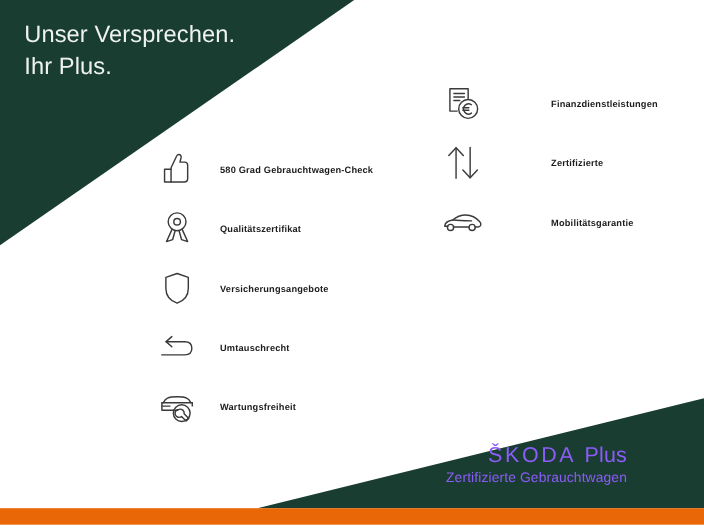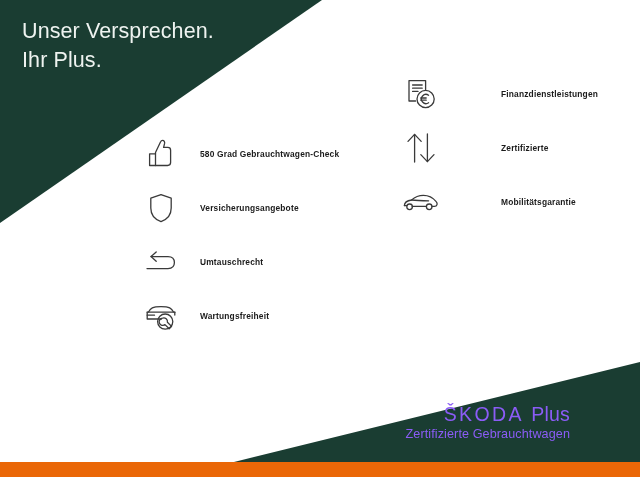--- a/index.html
+++ b/index.html
@@ -114,20 +114,31 @@
           <path d="M14.5 18.5 L14.5 31.5 L26.5 31.5 C28.4 31.5 29.6 30.2 29.6 28.6 L29.6 16.2
                    C29.6 14.6 28.4 13.4 26.8 13.4 L22.6 13.4 L23.6 9.4
                    C23.9 7.8 23.1 6.4 21.6 6.4 C20.6 6.4 20.0 6.9 19.6 7.8
                    L14.5 18.5 Z"></path>
           <path d="M14.5 19.8 L8.6 19.8 L8.6 31.5 L14.5 31.5"></path>
         </svg>
       </span>
       <span class="lbl">580 Grad Gebrauchtwagen-Check</span>
     </div>
 
+    <div class="feature">
+      <span class="ico">
+        <svg width="40" height="40" viewBox="0 0 40 40" fill="none" stroke="#3a3a3a" stroke-width="1.3" stroke-linejoin="round" stroke-linecap="round">
+          <circle cx="20" cy="13.6" r="8.1"></circle>
+          <circle cx="20" cy="13.6" r="3.0"></circle>
+          <path d="M15.4 20.5 L10.4 31.6 L15.9 29.9 L18.2 21.8"></path>
+          <path d="M24.6 20.5 L29.6 31.6 L24.1 29.9 L21.8 21.8"></path>
+        </svg>
+      </span>
+      <span class="lbl">Qualitätszertifikat</span>
+    </div>
 
     <div class="feature">
       <span class="ico">
         <svg width="40" height="40" viewBox="0 0 40 40" fill="none" stroke="#3a3a3a" stroke-width="1.3" stroke-linejoin="round" stroke-linecap="round">
           <path d="M20 6.6 L9.8 10.2 L9.8 20.0 C9.8 27.2 14.3 31.6 20 33.6
                    C25.7 31.6 30.2 27.2 30.2 20.0 L30.2 10.2 Z"></path>
         </svg>
       </span>
       <span class="lbl">Versicherungsangebote</span>
     </div>

